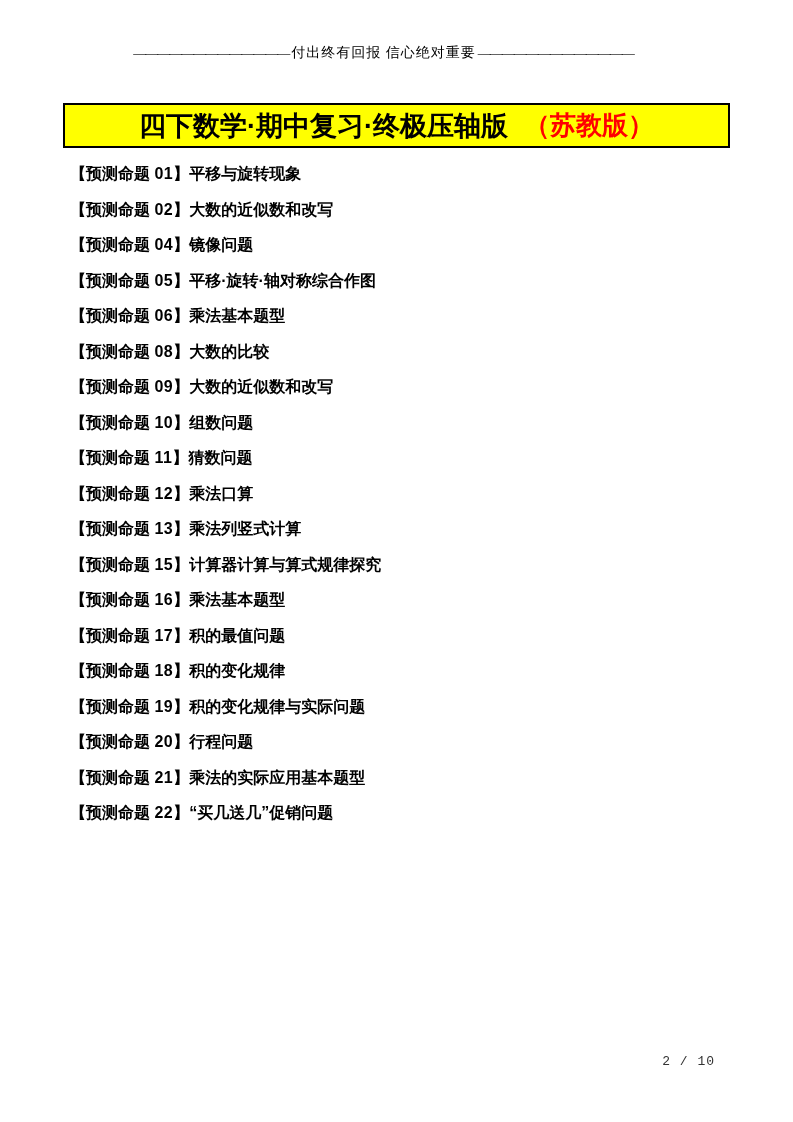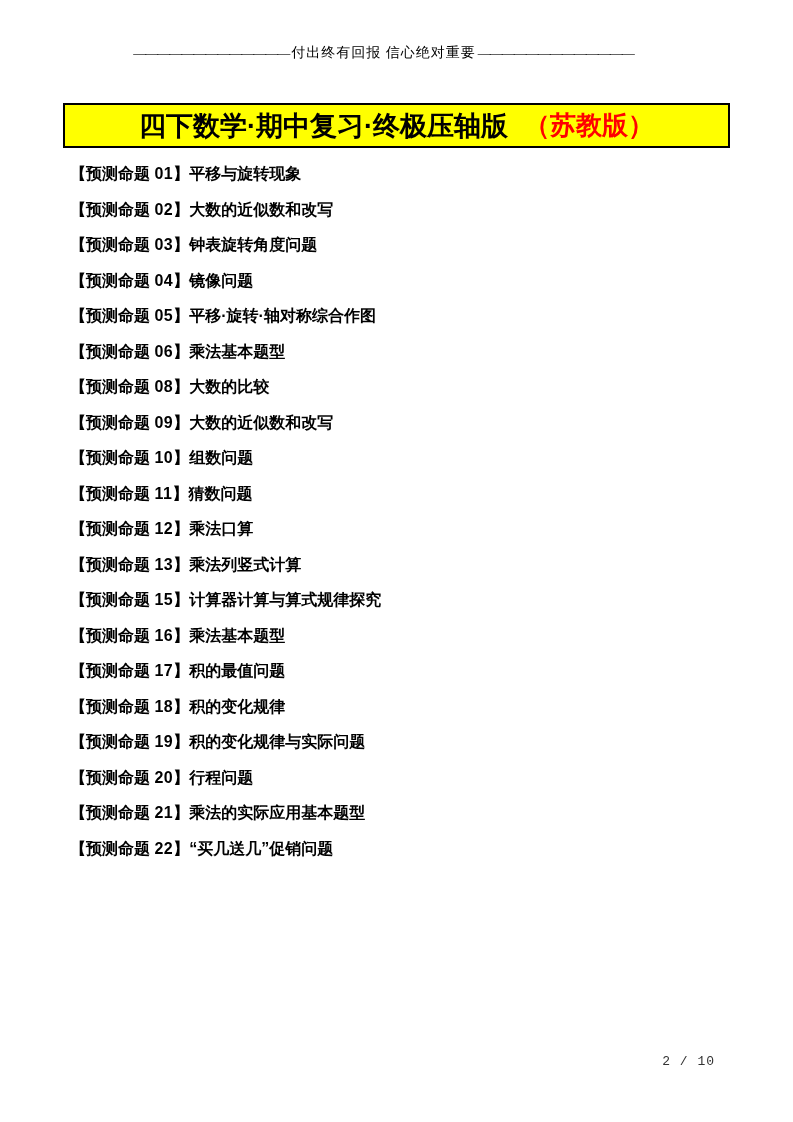--- a/index.html
+++ b/index.html
@@ -127,23 +127,20 @@
   <div class="list">
 
     <div class="list-item">
       <span class="bracket">【预测命题 </span><span class="num">01</span><span class="bracket">】</span><span class="topic">平移与旋转现象</span>
     </div>
 
     <div class="list-item">
       <span class="bracket">【预测命题 </span><span class="num">02</span><span class="bracket">】</span><span class="topic">大数的近似数和改写</span>
     </div>
 
-    <div class="list-item">
-      <span class="bracket">【预测命题 </span><span class="num">03</span><span class="bracket">】</span><span class="topic">钟表旋转角度问题</span>
-    </div>
 
     <div class="list-item">
       <span class="bracket">【预测命题 </span><span class="num">04</span><span class="bracket">】</span><span class="topic">镜像问题</span>
     </div>
 
     <div class="list-item">
       <span class="bracket">【预测命题 </span><span class="num">05</span><span class="bracket">】</span><span class="topic">平移·旋转·轴对称综合作图</span>
     </div>
 
     <div class="list-item">

